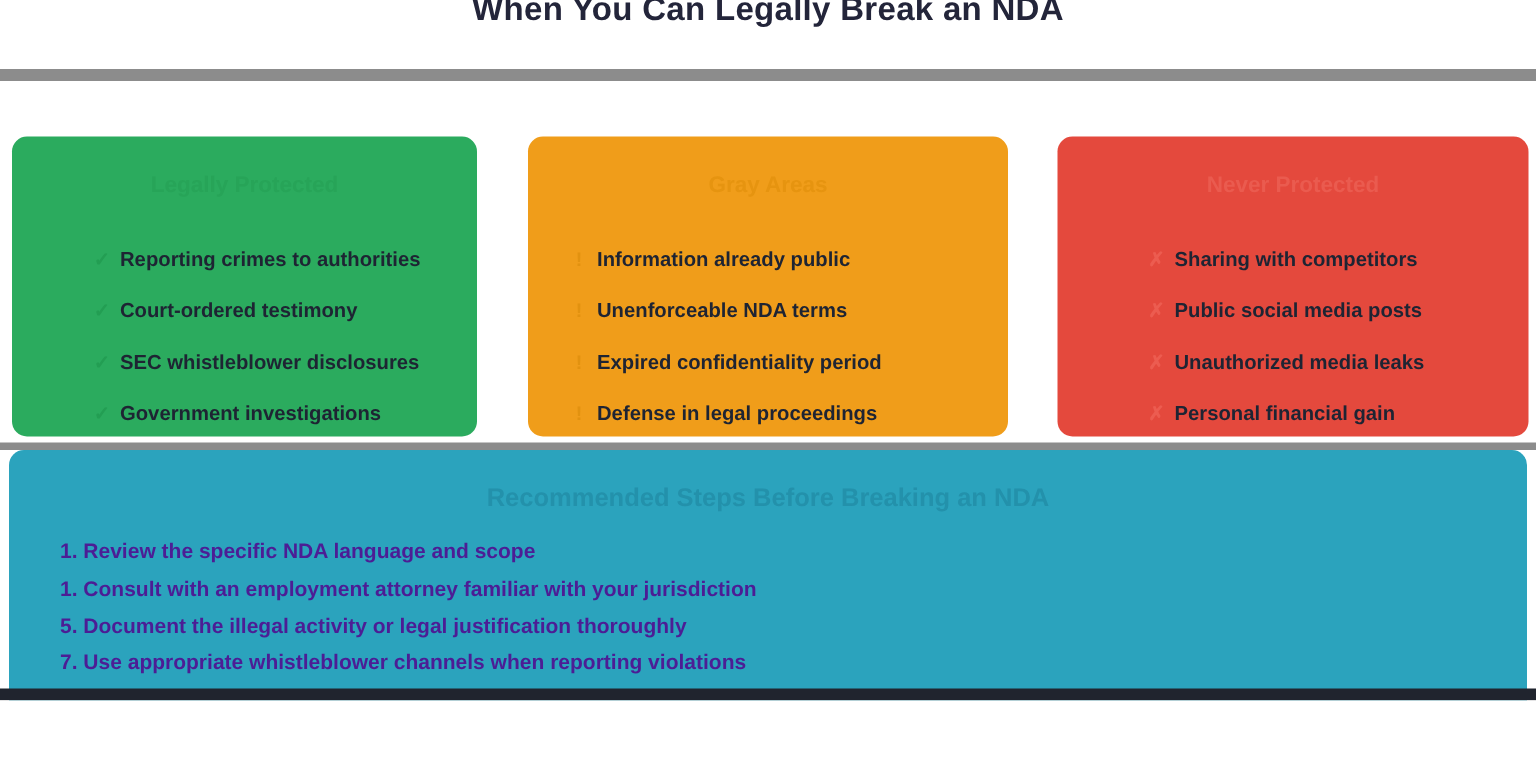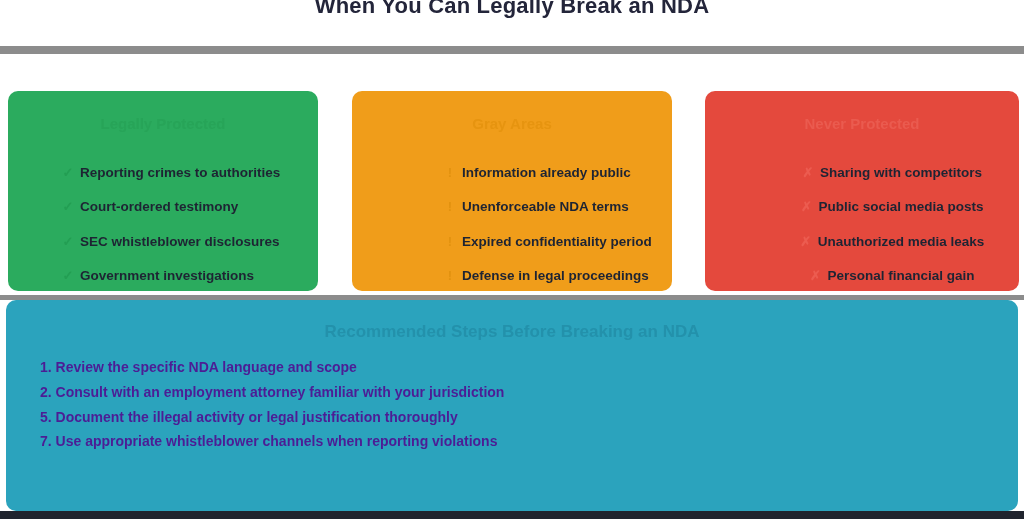--- a/index.html
+++ b/index.html
@@ -1,17 +1,17 @@
 <!DOCTYPE html>
 <html><head>
 <meta charset="utf-8">
 <style>
   html,body{margin:0;padding:0;background:#ffffff;}
   .canvas{
-    position:relative;width:1024px;height:519px;overflow:hidden;
+    position:relative;width:1024px;height:467px;overflow:hidden;
     background:#ffffff;font-family:"Liberation Sans", sans-serif;
   }
   .title{
     position:absolute;top:-7px;left:0;width:1024px;text-align:center;
     font-size:22px;font-weight:bold;color:#23253a;letter-spacing:.2px;white-space:nowrap;
   }
   .bar{position:absolute;left:0;width:1024px;background:#8c8c8c;}
   .bar-top{top:46px;height:8px;}
   .bar-mid{top:295px;height:5px;}
   .card{position:absolute;top:55px;height:200px;border-radius:10px;margin-top:36px;}
@@ -28,22 +28,22 @@
   .card-list{position:absolute;top:64px;left:0;right:0;margin:0;padding:0;list-style:none;}
   .card-list li{
     height:34.5px;display:flex;align-items:center;
     font-size:13.5px;font-weight:bold;color:#1e2433;white-space:nowrap;
   }
   .li-icon{width:24px;text-align:center;font-size:13px;flex:0 0 24px;}
   .card-green .li-icon{color:#239e53;}
   .card-orange .li-icon{color:#e29210;}
   .card-red .li-icon{color:#ec5c50;}
   .card-green li{padding-left:48px;}
-  .card-orange li{padding-left:86px;}
-  .card-red li{padding-left:54px;justify-content:center;}
+  .card-orange li{padding-left:22px;}
+  .card-red li{padding-left:54px;}
   .panel{
     position:absolute;left:6px;top:300px;width:1012px;height:211px;
     background:#2ba3bd;border-radius:10px;
   }
   .panel-header{
     position:absolute;top:22px;left:0;right:0;text-align:center;
     font-size:17px;font-weight:bold;color:#2391ab;white-space:nowrap;
   }
   .panel-list{position:absolute;top:55px;left:34px;right:20px;margin:0;padding:0;list-style:none;}
   .panel-list li{
@@ -126,21 +126,21 @@
       </li>
     </ul>
   </div>
 
   <div class="bar bar-mid"></div>
 
   <div class="panel">
     <div class="panel-header">Recommended Steps Before Breaking an NDA</div>
     <ul class="panel-list">
       <li>1. Review the specific NDA language and scope</li>
-      <li>2. Consult with an employment attorney familiar with your jurisdiction</li>
+      <li>1. Consult with an employment attorney familiar with your jurisdiction</li>
       <li>5. Document the illegal activity or legal justification thoroughly</li>
       <li>7. Use appropriate whistleblower channels when reporting violations</li>
     </ul>
   </div>
 
   <div class="bottom-bar"></div>
 
 </div>
 
 </body></html>

